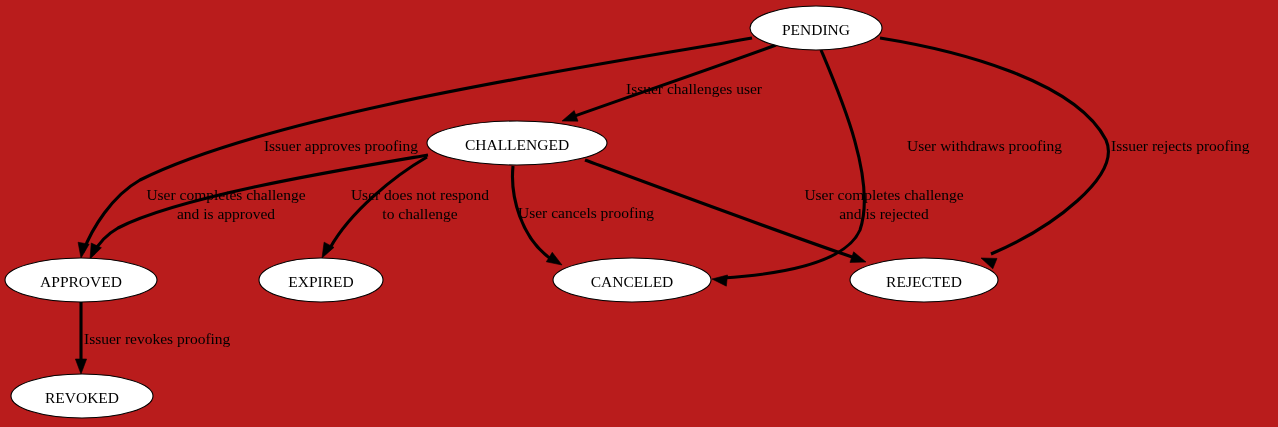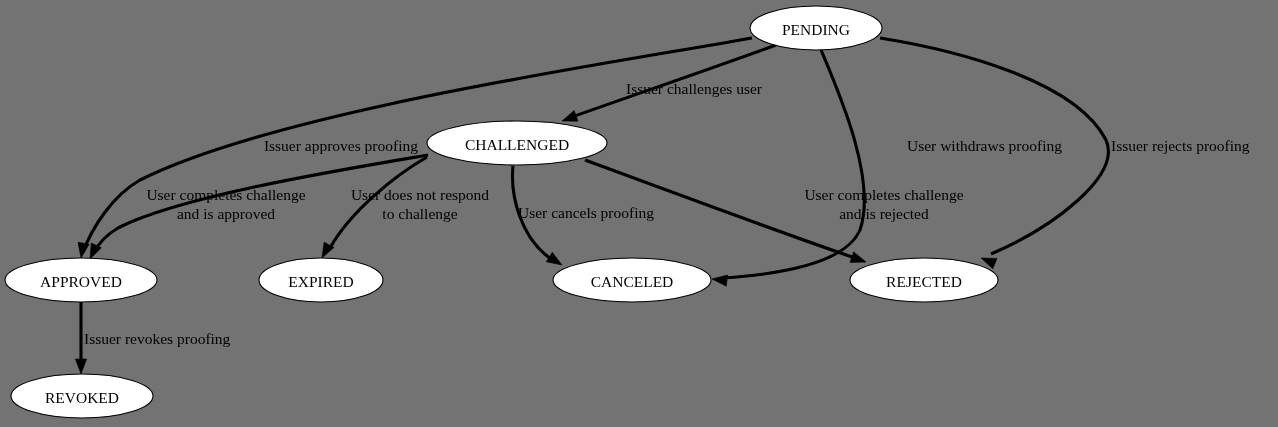--- a/index.html
+++ b/index.html
@@ -4,21 +4,21 @@
 <style>
   html, body {
     margin: 0;
     padding: 0;
     background: #ffffff;
   }
   #canvas {
     position: relative;
     width: 1278px;
     height: 427px;
-    background: #737373;
+    background: #b91c1c;
     overflow: hidden;
   }
   svg#graph {
     display: block;
     width: 1278px;
     height: 427px;
   }
   .node-ellipse {
     fill: #ffffff;
     stroke: #000000;

